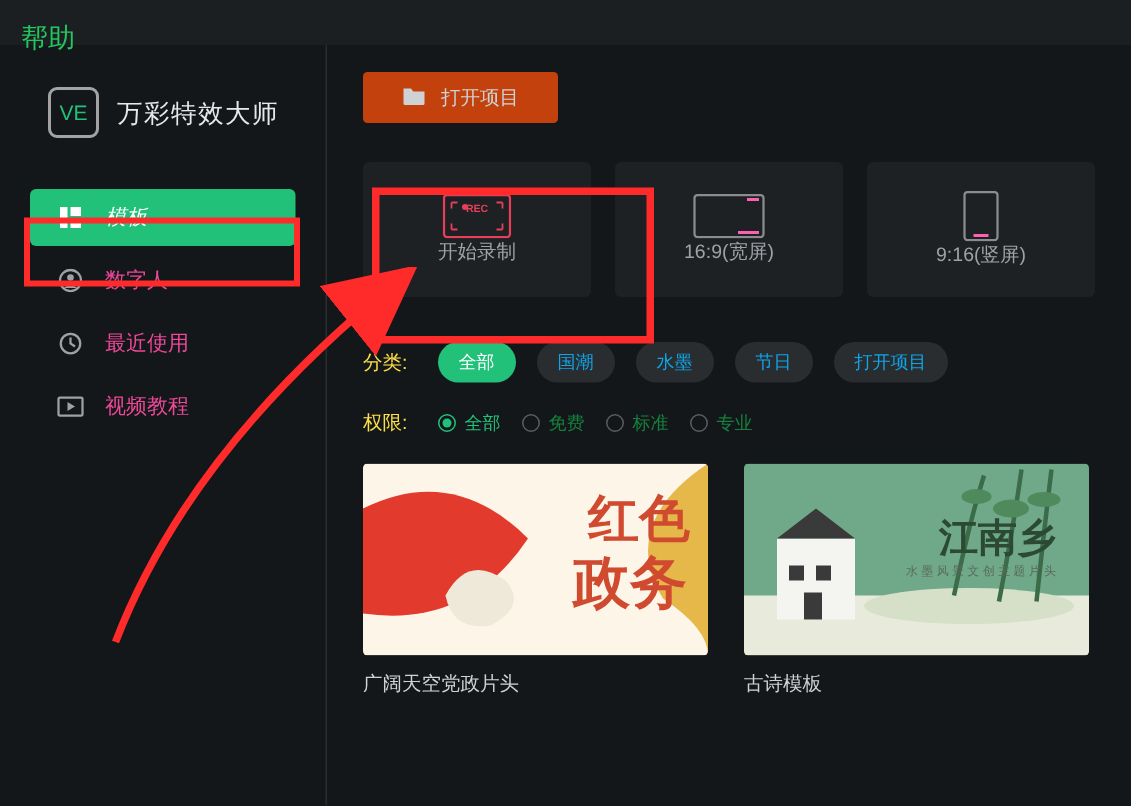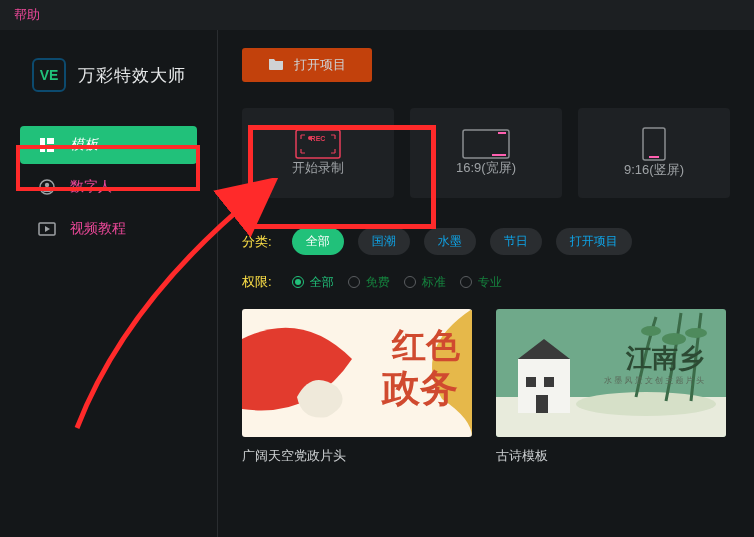--- a/index.html
+++ b/index.html
@@ -9,47 +9,47 @@
     background: #141719;
     color: #cfd2d4;
     font-family: "Microsoft YaHei", sans-serif;
     font-size: 13px;
     overflow: hidden;
     position: relative;
   }
   .topbar {
     height: 30px;
     line-height: 30px;
-    padding: 0 14px;
+    padding: 10px 14px;
     background: #1c1f22;
-    color: #ec4899;
-    font-size: 13px;
+    color: #22c55e;
+    font-size: 18px;
   }
   .main {
     display: flex;
     height: calc(100% - 30px);
   }
   .sidebar {
     width: 218px;
     border-right: 1px solid #2a2d30;
     padding-top: 28px;
   }
   .brand {
     display: flex;
     align-items: center;
     gap: 12px;
     padding: 0 28px 30px 32px;
   }
   .brand-logo {
     width: 34px; height: 34px;
-    border: 2px solid #0c4a6e;
+    border: 2px solid #a3a3a3;
     border-radius: 6px;
     color: #21c17a;
     display: flex; align-items: center; justify-content: center;
-    font-weight: bold; font-size: 14px;
+    font-weight: normal; font-size: 14px;
   }
   .brand-title {
     font-size: 17px;
     color: #e6e8e9;
     letter-spacing: 1px;
   }
   .nav-item {
     display: flex;
     align-items: center;
     gap: 14px;
@@ -218,20 +218,29 @@
       <span class="nav-icon">
         <svg width="16" height="16" viewBox="0 0 16 16">
             <circle cx="8" cy="8" r="7" fill="none" stroke="#9ea2a5" stroke-width="1.5"></circle>
             <circle cx="8" cy="6" r="2.2" fill="#9ea2a5"></circle>
             <path d="M3.5 13 Q8 9 12.5 13" fill="#9ea2a5"></path>
           </svg>
       </span>
       <span>数字人</span>
     </div>
 
+    <div class="nav-item">
+      <span class="nav-icon">
+        <svg width="16" height="16" viewBox="0 0 16 16">
+            <circle cx="8" cy="8" r="6.5" fill="none" stroke="#9ea2a5" stroke-width="1.5"></circle>
+            <path d="M8 4 V8 L11 10" fill="none" stroke="#9ea2a5" stroke-width="1.5"></path>
+          </svg>
+      </span>
+      <span>最近使用</span>
+    </div>
 
     <div class="nav-item">
       <span class="nav-icon">
         <svg width="18" height="14" viewBox="0 0 18 14">
             <rect x="1" y="1" width="16" height="12" rx="1" fill="none" stroke="#9ea2a5" stroke-width="1.5"></rect>
             <path d="M7 4 L12 7 L7 10 Z" fill="#9ea2a5"></path>
           </svg>
       </span>
       <span>视频教程</span>
     </div>

